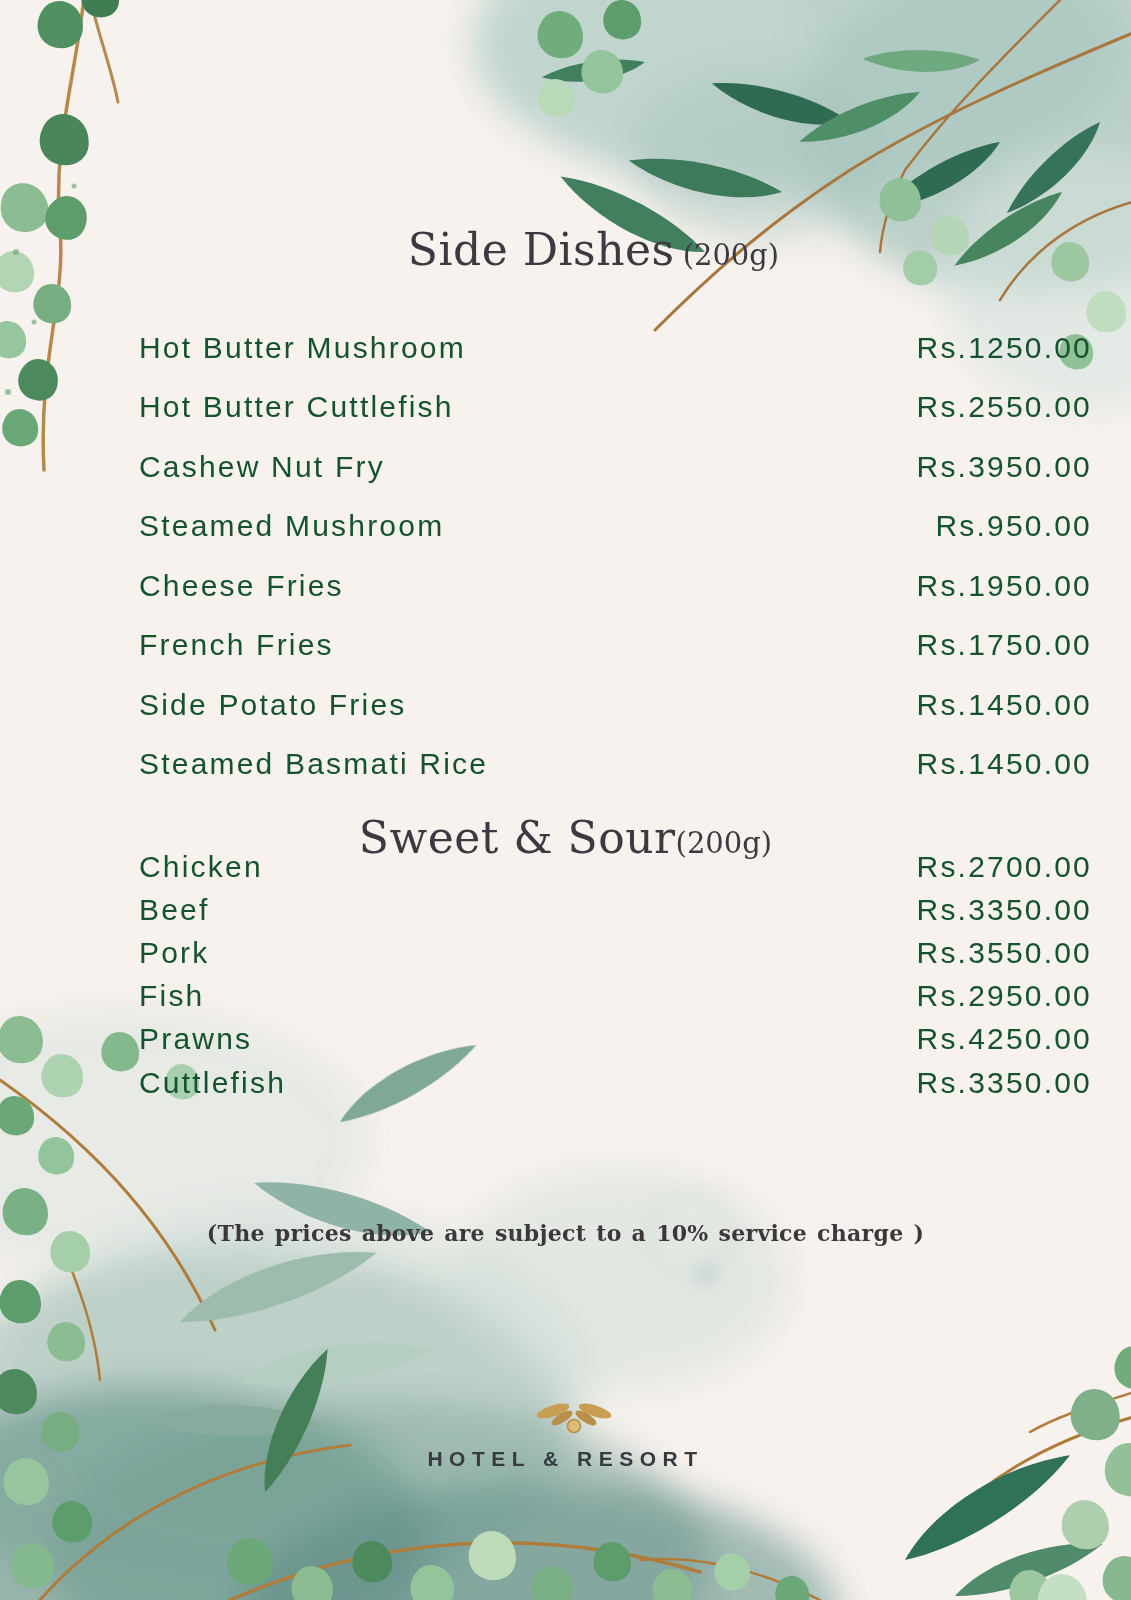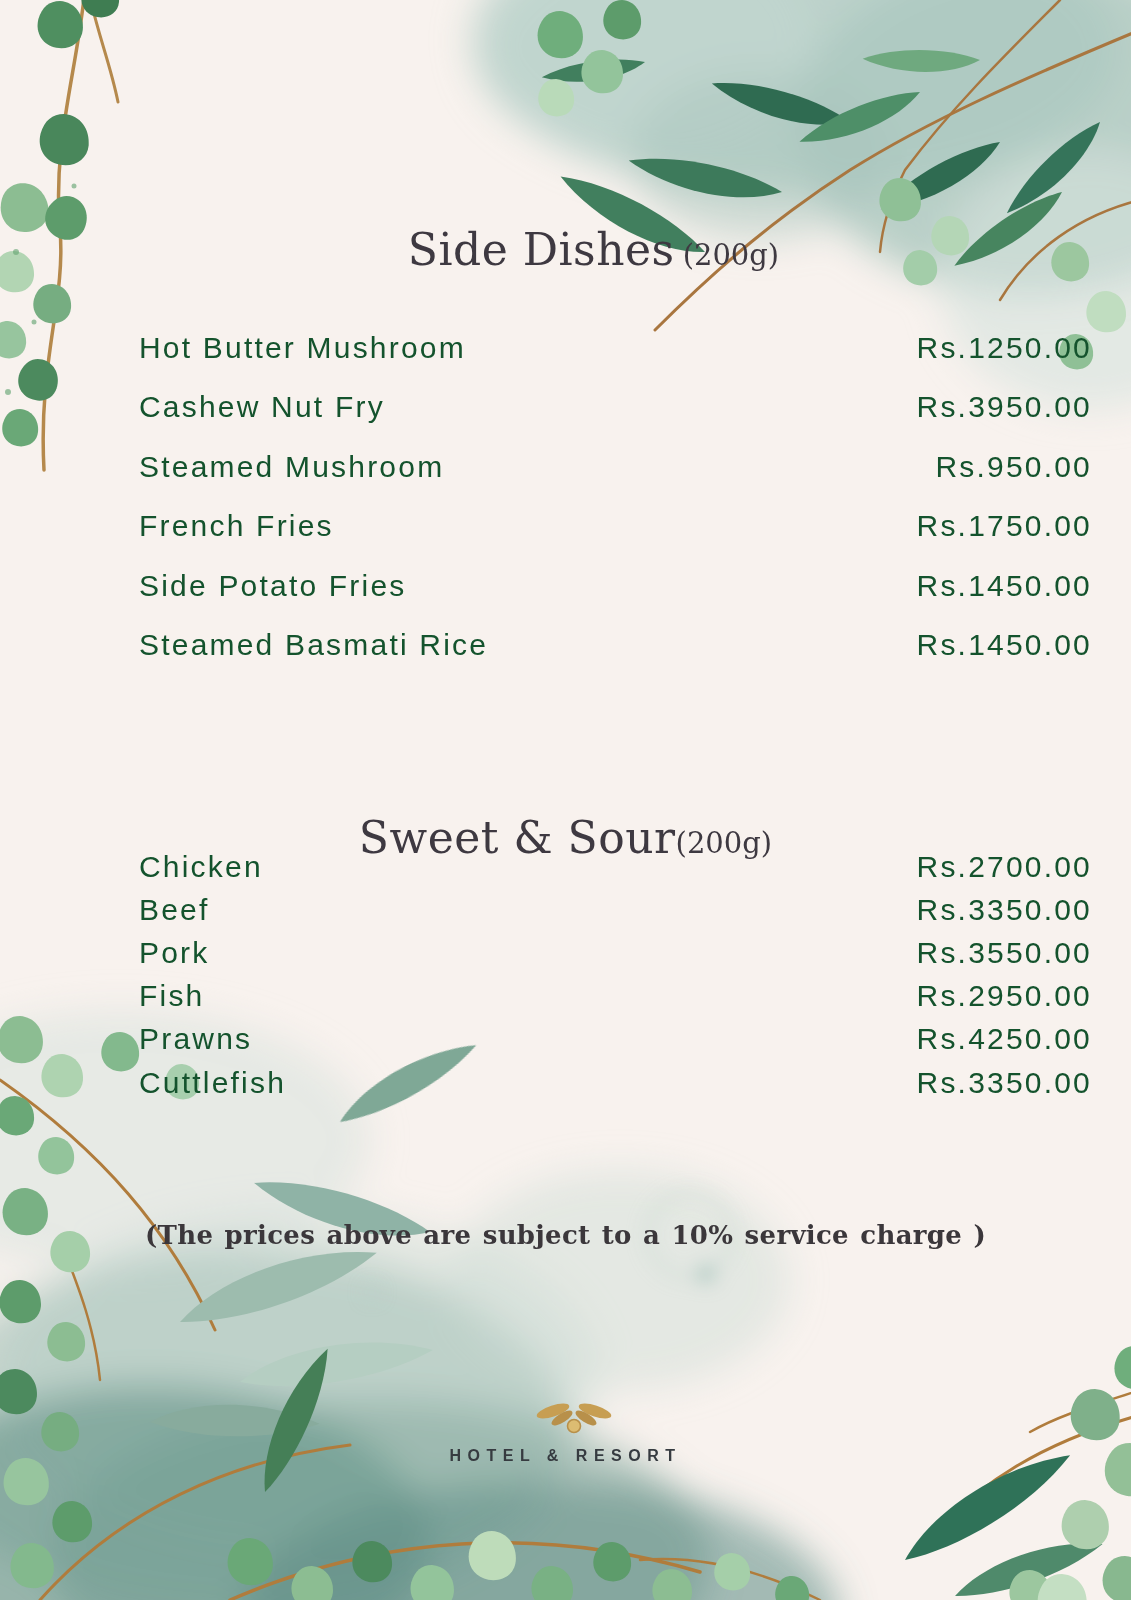--- a/index.html
+++ b/index.html
@@ -23,32 +23,32 @@
   .menu-list { position:absolute; left:139px; right:39px; z-index:3; }
   .menu-list .row { display:flex; justify-content:space-between; align-items:center; }
   .menu-list .name, .menu-list .price {
     font-size:30px; line-height:1; letter-spacing:2.2px; color:#14532d;
   }
   .s1 { top:318px; } .s1 .row { height:59.5px; }
   .s2 { top:845px; } .s2 .row { height:43.2px; }
 
   .note {
     position:absolute; top:1220px; left:0; width:100%; text-align:center;
-    font-family:"DejaVu Serif", serif; font-weight:bold; font-size:26px;
+    font-family:"DejaVu Serif", serif; font-weight:bold; font-size:22px;
     color:#3b373b; letter-spacing:0.3px; word-spacing:2px; z-index:3;
   }
 
   .brand { position:absolute; left:0; top:1398px; width:100%; text-align:center; z-index:3; }
   .brand .emblem { display:block; margin:0 auto; margin-left:calc(50% - 34px); }
   .brand .name {
     margin-top:6px; font-size:38px; font-weight:bold; letter-spacing:5px;
     color:#2c3137; line-height:1;
   }
   .brand .tagline {
-    margin-top:14px; font-size:16px; font-weight:bold; letter-spacing:6.5px;
+    margin-top:14px; font-size:21px; font-weight:bold; letter-spacing:6.5px;
     color:#363b40; line-height:1;
   }
 </style>
 </head>
 <body>
 
 <div class="page">
 
   <svg class="deco" viewBox="0 0 1131 1600" xmlns="http://www.w3.org/2000/svg">
     <defs>
@@ -202,26 +202,34 @@
   <div class="h-title t1">
     <span>Side Dishes</span><span class="portion">(200g)</span>
   </div>
 
   <div class="menu-list s1">
     <div class="row">
         <span class="name">Hot Butter Mushroom</span>
         <span class="price">Rs.1250.00</span>
       </div>
     <div class="row">
+        <span class="name">Hot Butter Cuttlefish</span>
+        <span class="price">Rs.2550.00</span>
+      </div>
+    <div class="row">
         <span class="name">Cashew Nut Fry</span>
         <span class="price">Rs.3950.00</span>
       </div>
     <div class="row">
         <span class="name">Steamed Mushroom</span>
         <span class="price">Rs.950.00</span>
+      </div>
+    <div class="row">
+        <span class="name">Cheese Fries</span>
+        <span class="price">Rs.1950.00</span>
       </div>
     <div class="row">
         <span class="name">French Fries</span>
         <span class="price">Rs.1750.00</span>
       </div>
     <div class="row">
         <span class="name">Side Potato Fries</span>
         <span class="price">Rs.1450.00</span>
       </div>
     <div class="row">

